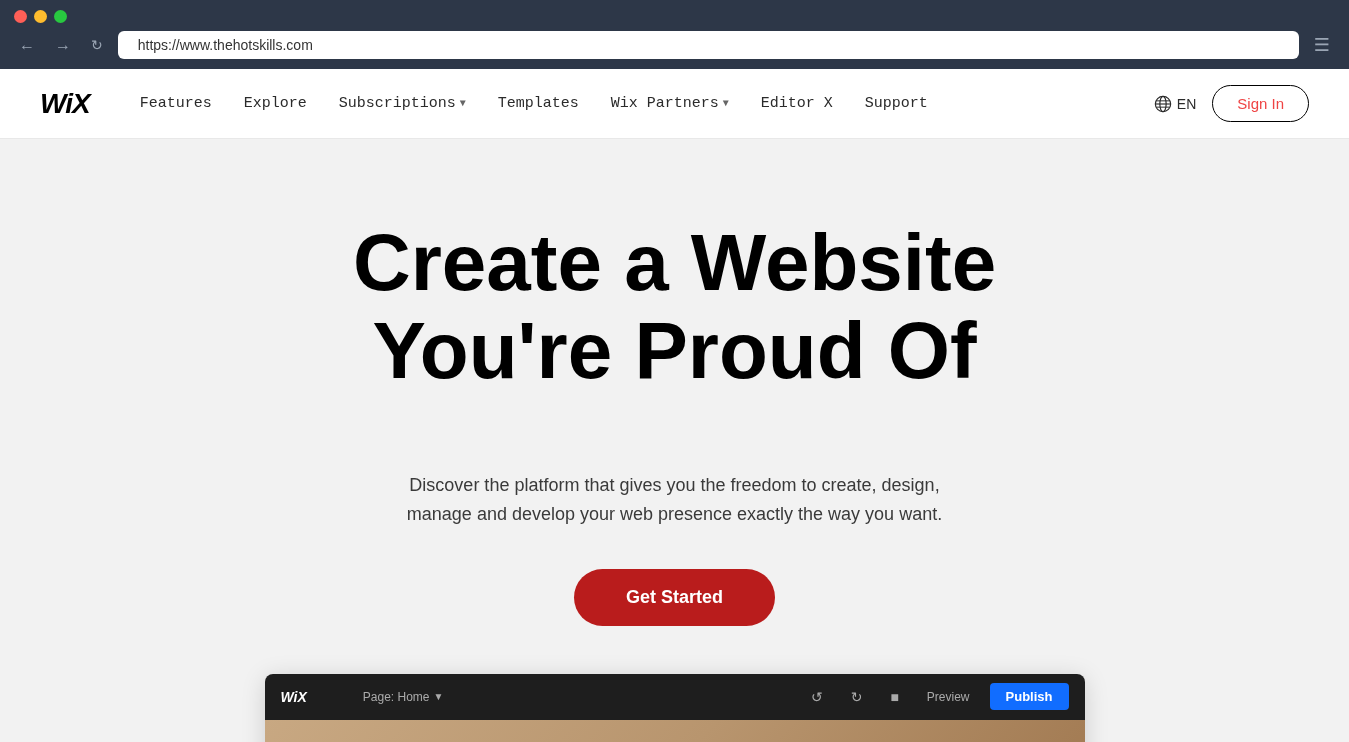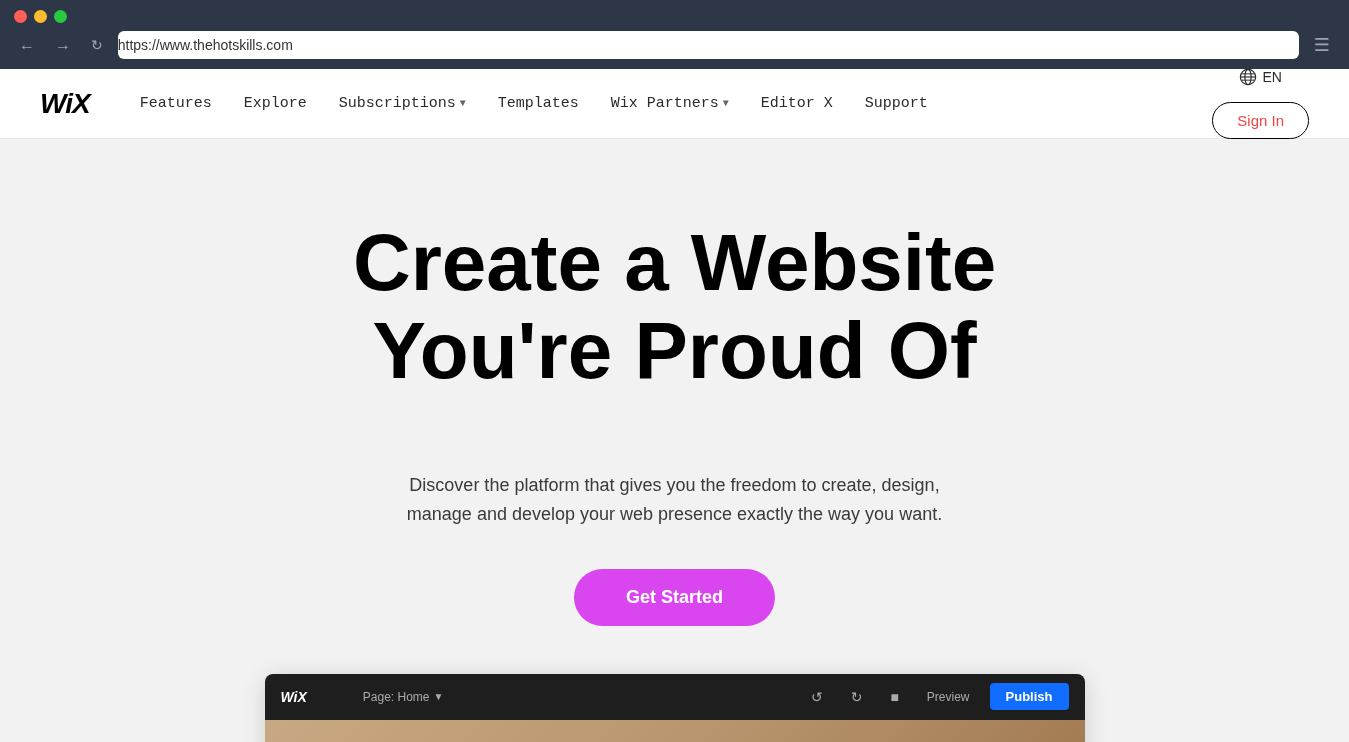--- a/index.html
+++ b/index.html
@@ -45,21 +45,21 @@
       border: none;
       color: #9aa5b4;
       font-size: 14px;
       cursor: pointer;
       padding: 2px 5px;
     }
     .browser-addressbar {
       flex: 1;
       background: #fff;
       border-radius: 6px;
-      padding: 6px 0;
+      padding: 6px 20px;
       font-size: 14px;
       color: #333;
       border: none;
       outline: none;
     }
     .browser-menu-btn {
       background: none;
       border: none;
       color: #9aa5b4;
       font-size: 18px;
@@ -107,21 +107,20 @@
       gap: 4px;
     }
     .nav-chevron {
       font-size: 10px;
       color: #666;
     }
     .nav-right {
       display: flex;
       align-items: center;
       gap: 16px;
-      flex-direction: column;
     }
     .nav-lang {
       display: flex;
       align-items: center;
       gap: 5px;
       font-size: 14px;
       color: #2b2b2b;
       cursor: pointer;
     }
     .globe-icon {
@@ -159,21 +158,21 @@
     .hero-subtitle {
       font-size: 18px;
       color: #3a3a3a;
       text-align: center;
       max-width: 580px;
       line-height: 1.6;
       margin-bottom: 40px;
       margin-top: 48px;
     }
     .hero-cta {
-      background: #d946ef;
+      background: #b91c1c;
       color: #fff;
       border: none;
       padding: 18px 52px;
       border-radius: 40px;
       font-size: 18px;
       font-weight: 600;
       cursor: pointer;
       margin-bottom: 48px;
     }
 

